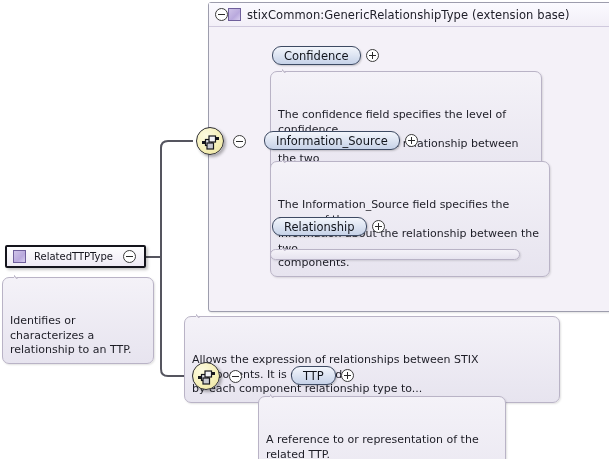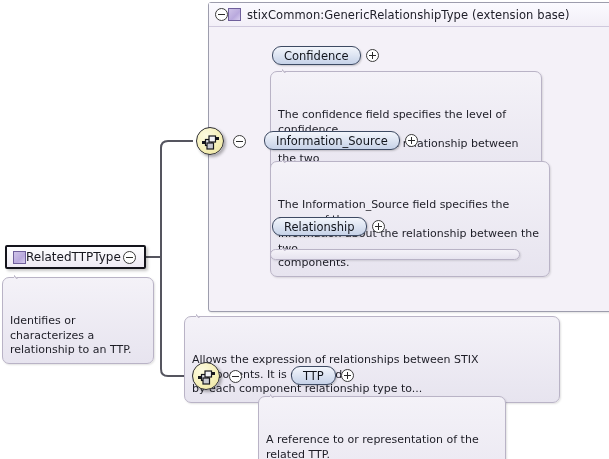--- a/index.html
+++ b/index.html
@@ -91,25 +91,26 @@
     border: 1px solid #6f5f9b;
     background: linear-gradient(135deg, #cfc3e8, #b9a9dd 60%, #d7cdee);
     flex: 0 0 auto;
   }
 
   
   .type-box {
     position: absolute;
     display: flex;
     align-items: center;
+    gap: 8px;
     padding: 3px 8px 3px 6px;
     background: linear-gradient(#fdfdfe, #eeeaf4);
     border: 2px solid #14141c;
     border-radius: 2px;
-    font-size: 12px;
+    font-size: 10px;
     color: #16161e;
     box-shadow: 2px 2px 3px rgba(0,0,0,0.22);
     white-space: nowrap;
   }
   .type-box .label { padding-right: 2px; }
 
   
   .elem {
     position: absolute;
     display: flex;

